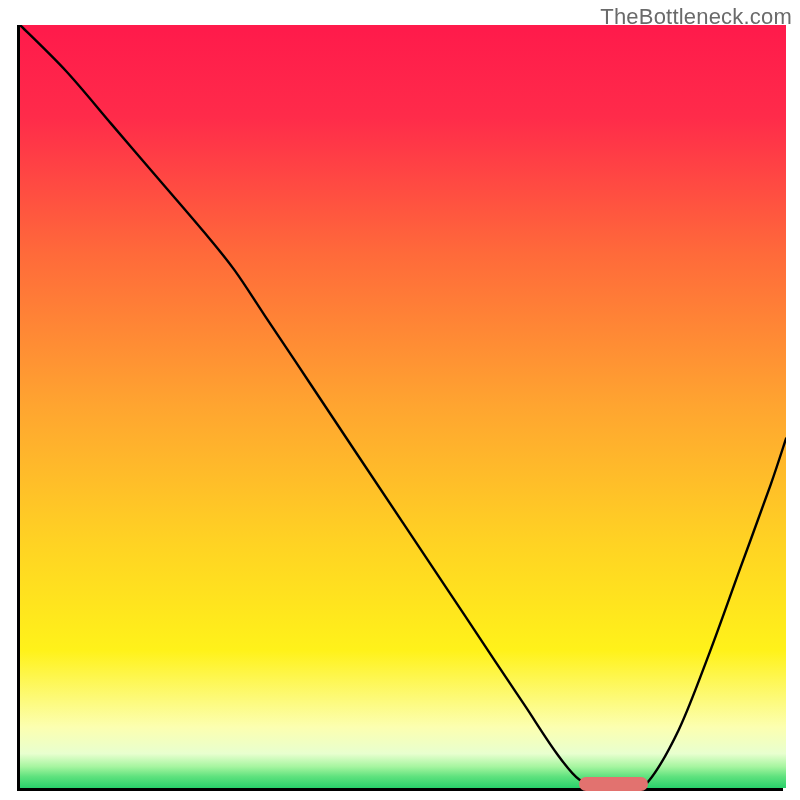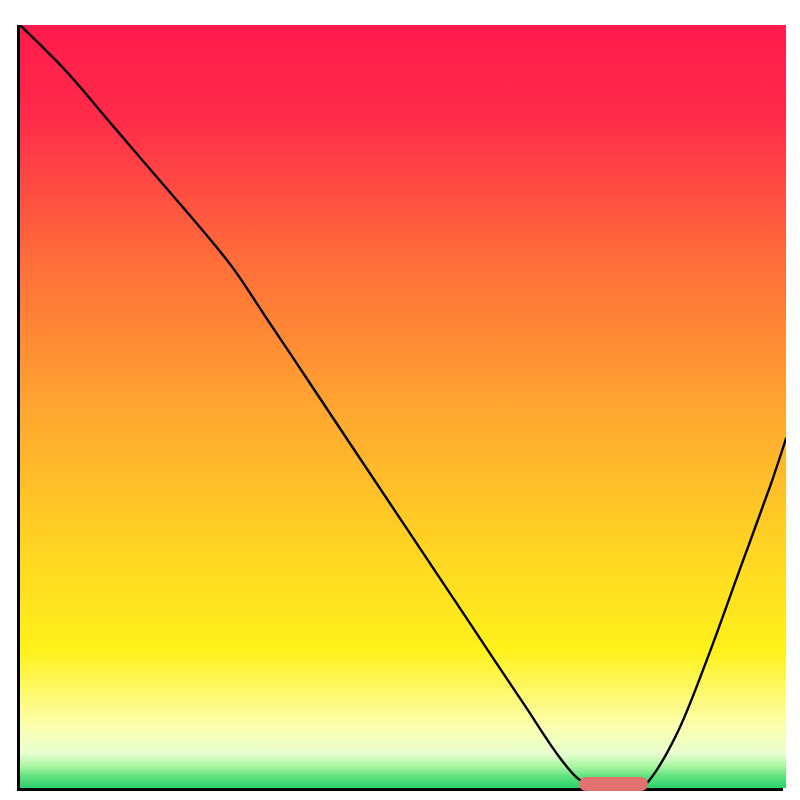--- a/index.html
+++ b/index.html
@@ -46,20 +46,21 @@
     position: absolute;
     background: #e2726f;
     border-radius: 8px;
     height: 14px;
   }
 </style>
 </head>
 <body>
 <div class="wrap">
 
+  <div class="watermark">TheBottleneck.com</div>
 
   <div class="plot">
     <svg viewBox="0 0 766 766" preserveAspectRatio="none">
       <defs>
         <linearGradient id="bg-grad" x1="0" y1="0" x2="0" y2="1">
         <stop offset="0.00%" stop-color="#ff1a4b"></stop>
             <stop offset="12.00%" stop-color="#ff2b4a"></stop>
             <stop offset="30.00%" stop-color="#ff6a3a"></stop>
             <stop offset="50.00%" stop-color="#ffa530"></stop>
             <stop offset="68.00%" stop-color="#ffd323"></stop>

